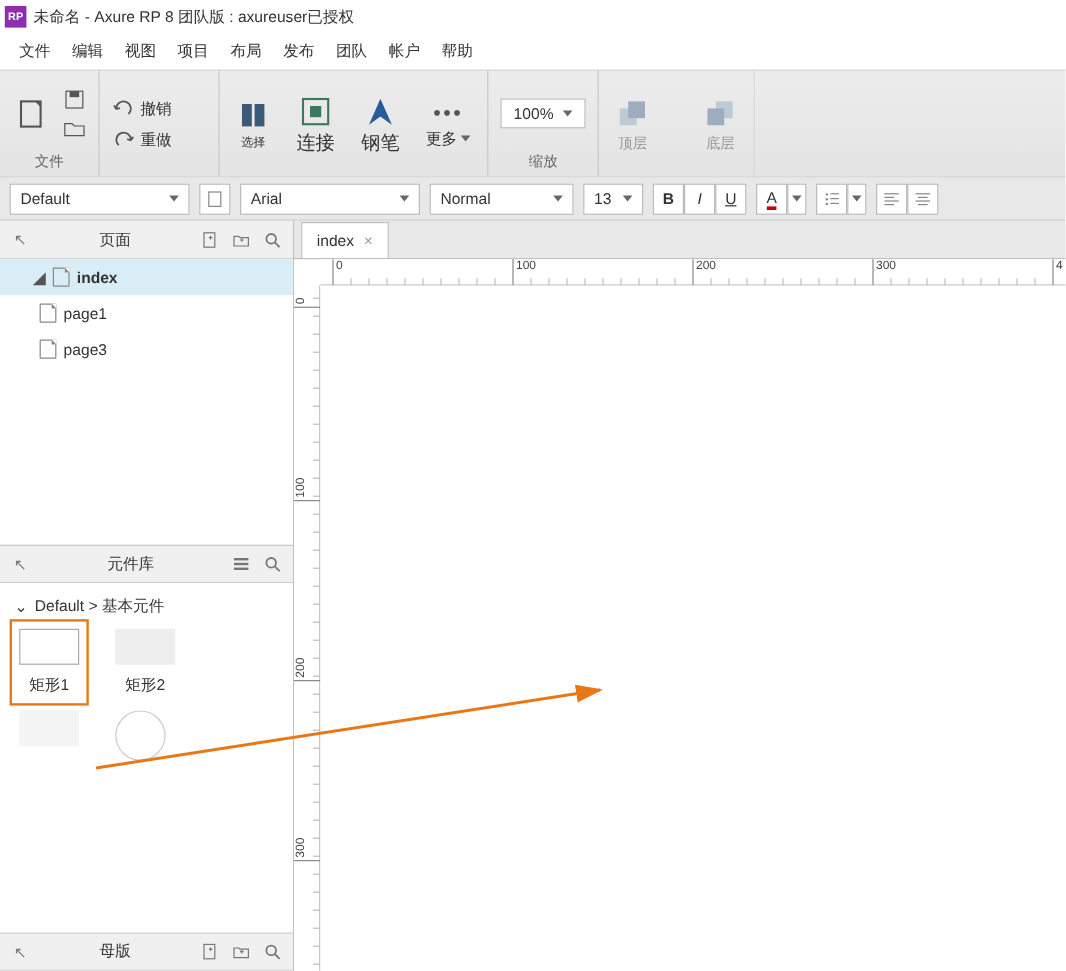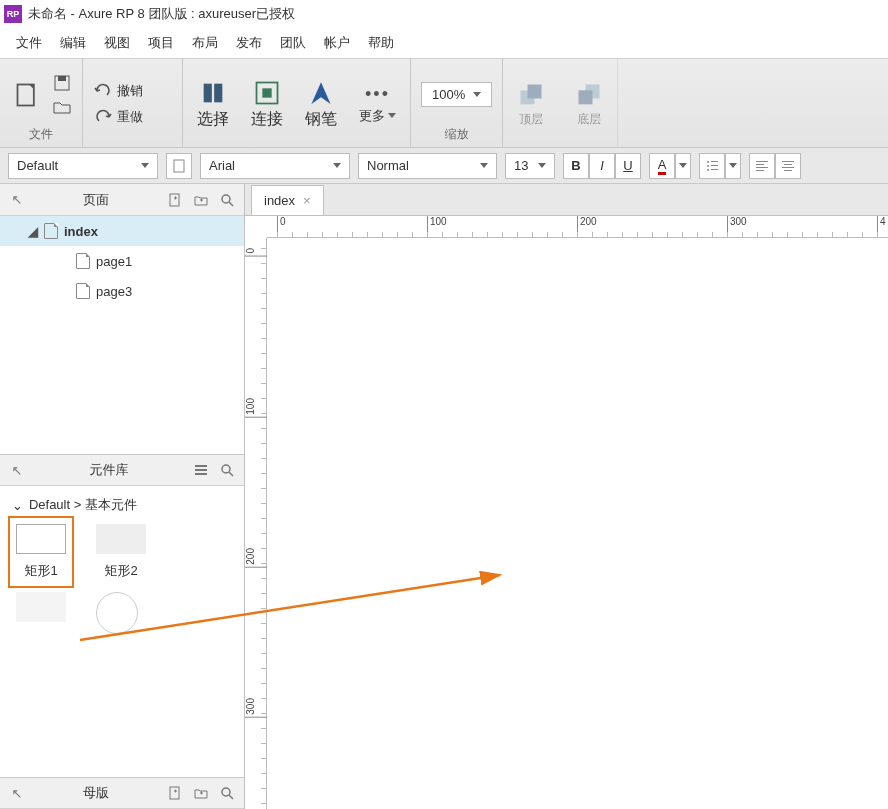--- a/index.html
+++ b/index.html
@@ -26,21 +26,21 @@
 .left{width:245px;display:flex;flex-direction:column;border-right:1px solid #c0c0c0;background:#fdfdfd}
 .panel-hdr{height:32px;background:#f0f0f0;border-bottom:1px solid #d0d0d0;display:flex;align-items:center;padding:0 8px;gap:8px}
 .panel-hdr .title{flex:1;text-align:center;font-size:13px}
 .panel-hdr .ib{width:18px;height:18px;display:flex;align-items:center;justify-content:center;color:#777;cursor:pointer}
 .tree{flex:0 0 auto;height:238px;overflow:auto;background:#fff}
 .tree-row{height:30px;display:flex;align-items:center;gap:6px;padding:0 8px;cursor:pointer}
 .tree-row.sel{background:#d9edf7;font-weight:bold}
 .tree-row .pg{width:14px;height:16px;border:1px solid #888;border-radius:1px;position:relative}
 .tree-row .pg:before{content:"";position:absolute;right:-1px;top:-1px;border-top:4px solid #fff;border-left:4px solid #888}
 .indent1{padding-left:28px}
-.indent2{padding-left:76px}
+.indent2{padding-left:33px}
 .lib-hdr{border-top:1px solid #c8c8c8}
 .lib-select{height:30px;border-bottom:1px solid #d0d0d0;display:flex;align-items:center;padding:0 10px;background:#fff;cursor:pointer}
 .lib-body{flex:1;background:#fff;overflow:auto;position:relative}
 .lib-cat{padding:10px 12px;display:flex;align-items:center;gap:6px;color:#444}
 .lib-grid{display:flex;gap:30px;padding:0 16px 12px;flex-wrap:wrap}
 .lib-item{display:flex;flex-direction:column;align-items:center;gap:8px;cursor:grab}
 .lib-shape{width:50px;height:30px;border:1px solid #aaa;background:#fff}
 .lib-shape.soft{border:none;background:#eee}
 .lib-item.hl{outline:2px solid #e87817;outline-offset:6px}
 .circle{width:42px;height:42px;border:1px solid #aaa;border-radius:50%}
@@ -121,21 +121,21 @@
 
   <div style="width:30px;border-right:1px solid #c8c8c8"></div>
 
   <div class="ribbon-group">
     <div class="ribbon-row" style="gap:14px">
       <div class="rbtn">
         <svg class="ico-lg" viewBox="0 0 24 24">
             <rect x="4" y="4" width="7" height="16" fill="#3a5a78"></rect>
             <rect x="13" y="4" width="7" height="16" fill="#3a5a78"></rect>
           </svg>
-        <span style="font-size:16px">选择</span>
+        <span style="font-size:10px">选择</span>
       </div>
       <div class="rbtn">
         <svg class="ico-lg" viewBox="0 0 24 24">
             <rect x="3" y="3" width="18" height="18" fill="none" stroke="#3a7a5a" stroke-width="1.5"></rect>
             <rect x="8" y="8" width="8" height="8" fill="#3a7a5a"></rect>
           </svg>
         <span style="font-size:16px">连接</span>
       </div>
       <div class="rbtn">
         <svg class="ico-lg" viewBox="0 0 24 24">
@@ -157,21 +157,21 @@
     <div class="ribbon-row">
       <div class="zoom-box">
         <span>100%</span>
           <span class="caret"></span>
       </div>
     </div>
     <div class="ribbon-label">缩放</div>
   </div>
 
   <div class="ribbon-group dimmed">
-    <div class="ribbon-row" style="gap:22px">
+    <div class="ribbon-row" style="gap:37px">
       <div class="rbtn">
         <svg class="ico-lg" viewBox="0 0 24 24">
             <rect x="3" y="8" width="12" height="12" fill="#8ab"></rect>
             <rect x="9" y="3" width="12" height="12" fill="#468"></rect>
           </svg>
         <span style="font-size:12px">顶层</span>
       </div>
       <div class="rbtn">
         <svg class="ico-lg" viewBox="0 0 24 24">
             <rect x="9" y="3" width="12" height="12" fill="#8ab"></rect>
@@ -190,21 +190,21 @@
     </div>
   <div class="fbtn">
       <svg width="14" height="14" viewBox="0 0 14 14">
         <rect x="2" y="1" width="10" height="12" fill="none" stroke="#888"></rect>
       </svg>
     </div>
   <div class="combo" style="width:150px">
       <span>Arial</span>
       <span class="caret"></span>
     </div>
-  <div class="combo" style="width:139px">
+  <div class="combo" style="width:120px">
       <span>Normal</span>
       <span class="caret"></span>
     </div>
   <div class="combo" style="width:50px">
       <span>13</span>
       <span class="caret"></span>
     </div>
   <div style="display:flex">
     <div class="fbtn">
         <b>B</b>

